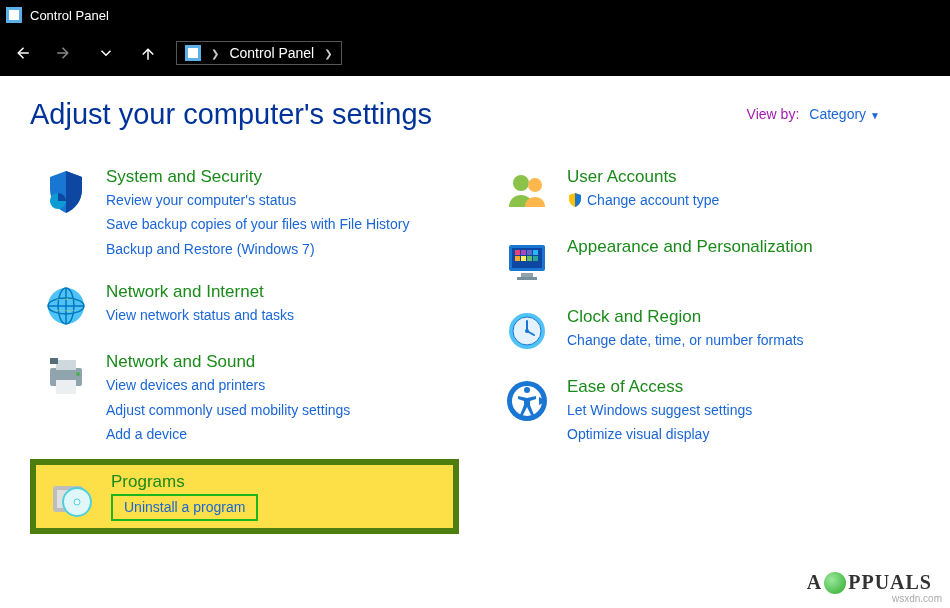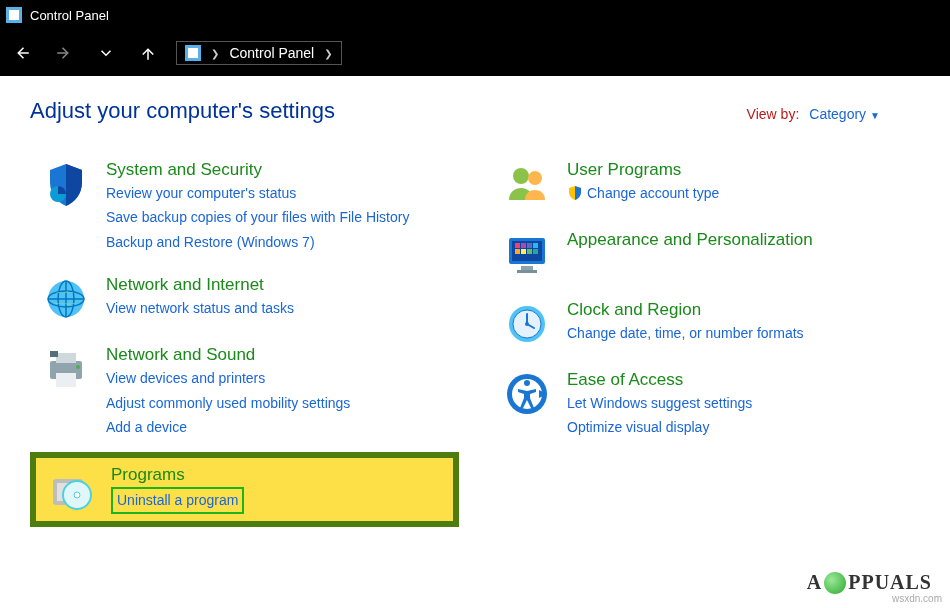--- a/index.html
+++ b/index.html
@@ -26,37 +26,37 @@
   .nav-arrow.disabled svg { stroke:#888; }
   .addr-box { display:flex; align-items:center; gap:10px; padding:3px 8px; border:1px solid #555; background:#000; }
   .addr-box .icon-box { width:16px; height:16px; background:#5bb0e8; position:relative; }
   .addr-box .icon-box::after { content:""; position:absolute; inset:3px; background:#fff; }
   .addr-chevron { color:#ccc; font-size:10px; }
   .addr-text { color:#fff; font-size:14px; }
 
   
   .content { padding:22px 30px 10px 30px; position:relative; }
   .header-row { display:flex; justify-content:space-between; align-items:flex-start; margin-bottom:28px; }
-  .page-title { color:#003399; font-size:22px; font-weight:400; margin:0; }
+  .page-title { color:#003399; font-size:29px; font-weight:400; margin:0; }
   .viewby { font-size:14px; display:flex; align-items:center; gap:10px; margin-top:8px; margin-right:40px; }
-  .viewby-label { color:#b91c1c; }
+  .viewby-label { color:#a21caf; }
   .viewby-value { color:#1a66d6; cursor:pointer; }
   .viewby-value .dd { font-size:10px; margin-left:4px; }
 
   .columns { display:flex; gap:32px;margin-top:20px; }
   .col { flex:1; }
 
   .category { display:flex; gap:14px; padding:8px 10px; margin-bottom:6px; }
   .category.hover { background:#fde047; border:6px solid #4d7c0f; padding:7px 9px; }
   .icon-wrap { width:52px; flex-shrink:0; display:flex; justify-content:center; align-items:flex-start; }
   .icon-wrap svg { width:48px; height:48px; }
   .cat-body { display:flex; flex-direction:column; gap:2px; }
   .cat-title { color:#1a8a1a; font-size:17px; font-weight:400; cursor:pointer; }
   .cat-link { color:#1a66d6; font-size:14px; cursor:pointer; display:flex; align-items:center; gap:4px; line-height:1.6; }
-  .cat-link.boxed { border:2px solid #1db51d; display:inline-block; padding:0 4px; }
+  .cat-link.boxed { border:2px solid #1db51d; display:inline-block; padding:0 11px; }
   .shield-mini { display:inline-flex; }
   .shield-mini svg { width:16px; height:16px; }
 
   .watermark { position:absolute; right:8px; bottom:4px; font-size:10px; color:#aaa; }
   .appuals { position:absolute; right:18px; bottom:14px; font-size:20px; color:#333; font-weight:600; font-family:Georgia,serif; letter-spacing:1px; display:flex; align-items:center; gap:2px; }
   .appuals .orb { width:22px; height:22px; border-radius:50%; background:radial-gradient(circle at 35% 35%, #9be89b, #2aa92a); display:inline-block; }
 </style>
 </head>
 <body>
 
@@ -186,21 +186,21 @@
       <div class="category">
         <div class="icon-wrap">
           <svg viewBox="0 0 48 48">
               <circle cx="18" cy="16" r="8" fill="#8bc34a"></circle>
               <path d="M6 40c0-8 6-12 12-12s12 4 12 12" fill="#8bc34a"></path>
               <circle cx="32" cy="18" r="7" fill="#ffb74d"></circle>
               <path d="M22 40c0-7 5-10 10-10s10 3 10 10" fill="#ffb74d"></path>
             </svg>
         </div>
         <div class="cat-body">
-          <span class="cat-title">User Programs</span>
+          <span class="cat-title">User Accounts</span>
           <span class="cat-link">
             <span class="shield-mini">
               <svg viewBox="0 0 16 16">
                   <path d="M8 1l6 2v4c0 4-3 7-6 8-3-1-6-4-6-8V3z" fill="#ffc107"></path>
                   <path d="M8 1l6 2v4c0 4-3 7-6 8V1z" fill="#1976d2"></path>
                 </svg>
             </span>
             <span>Change account type</span>
           </span>
         </div>

